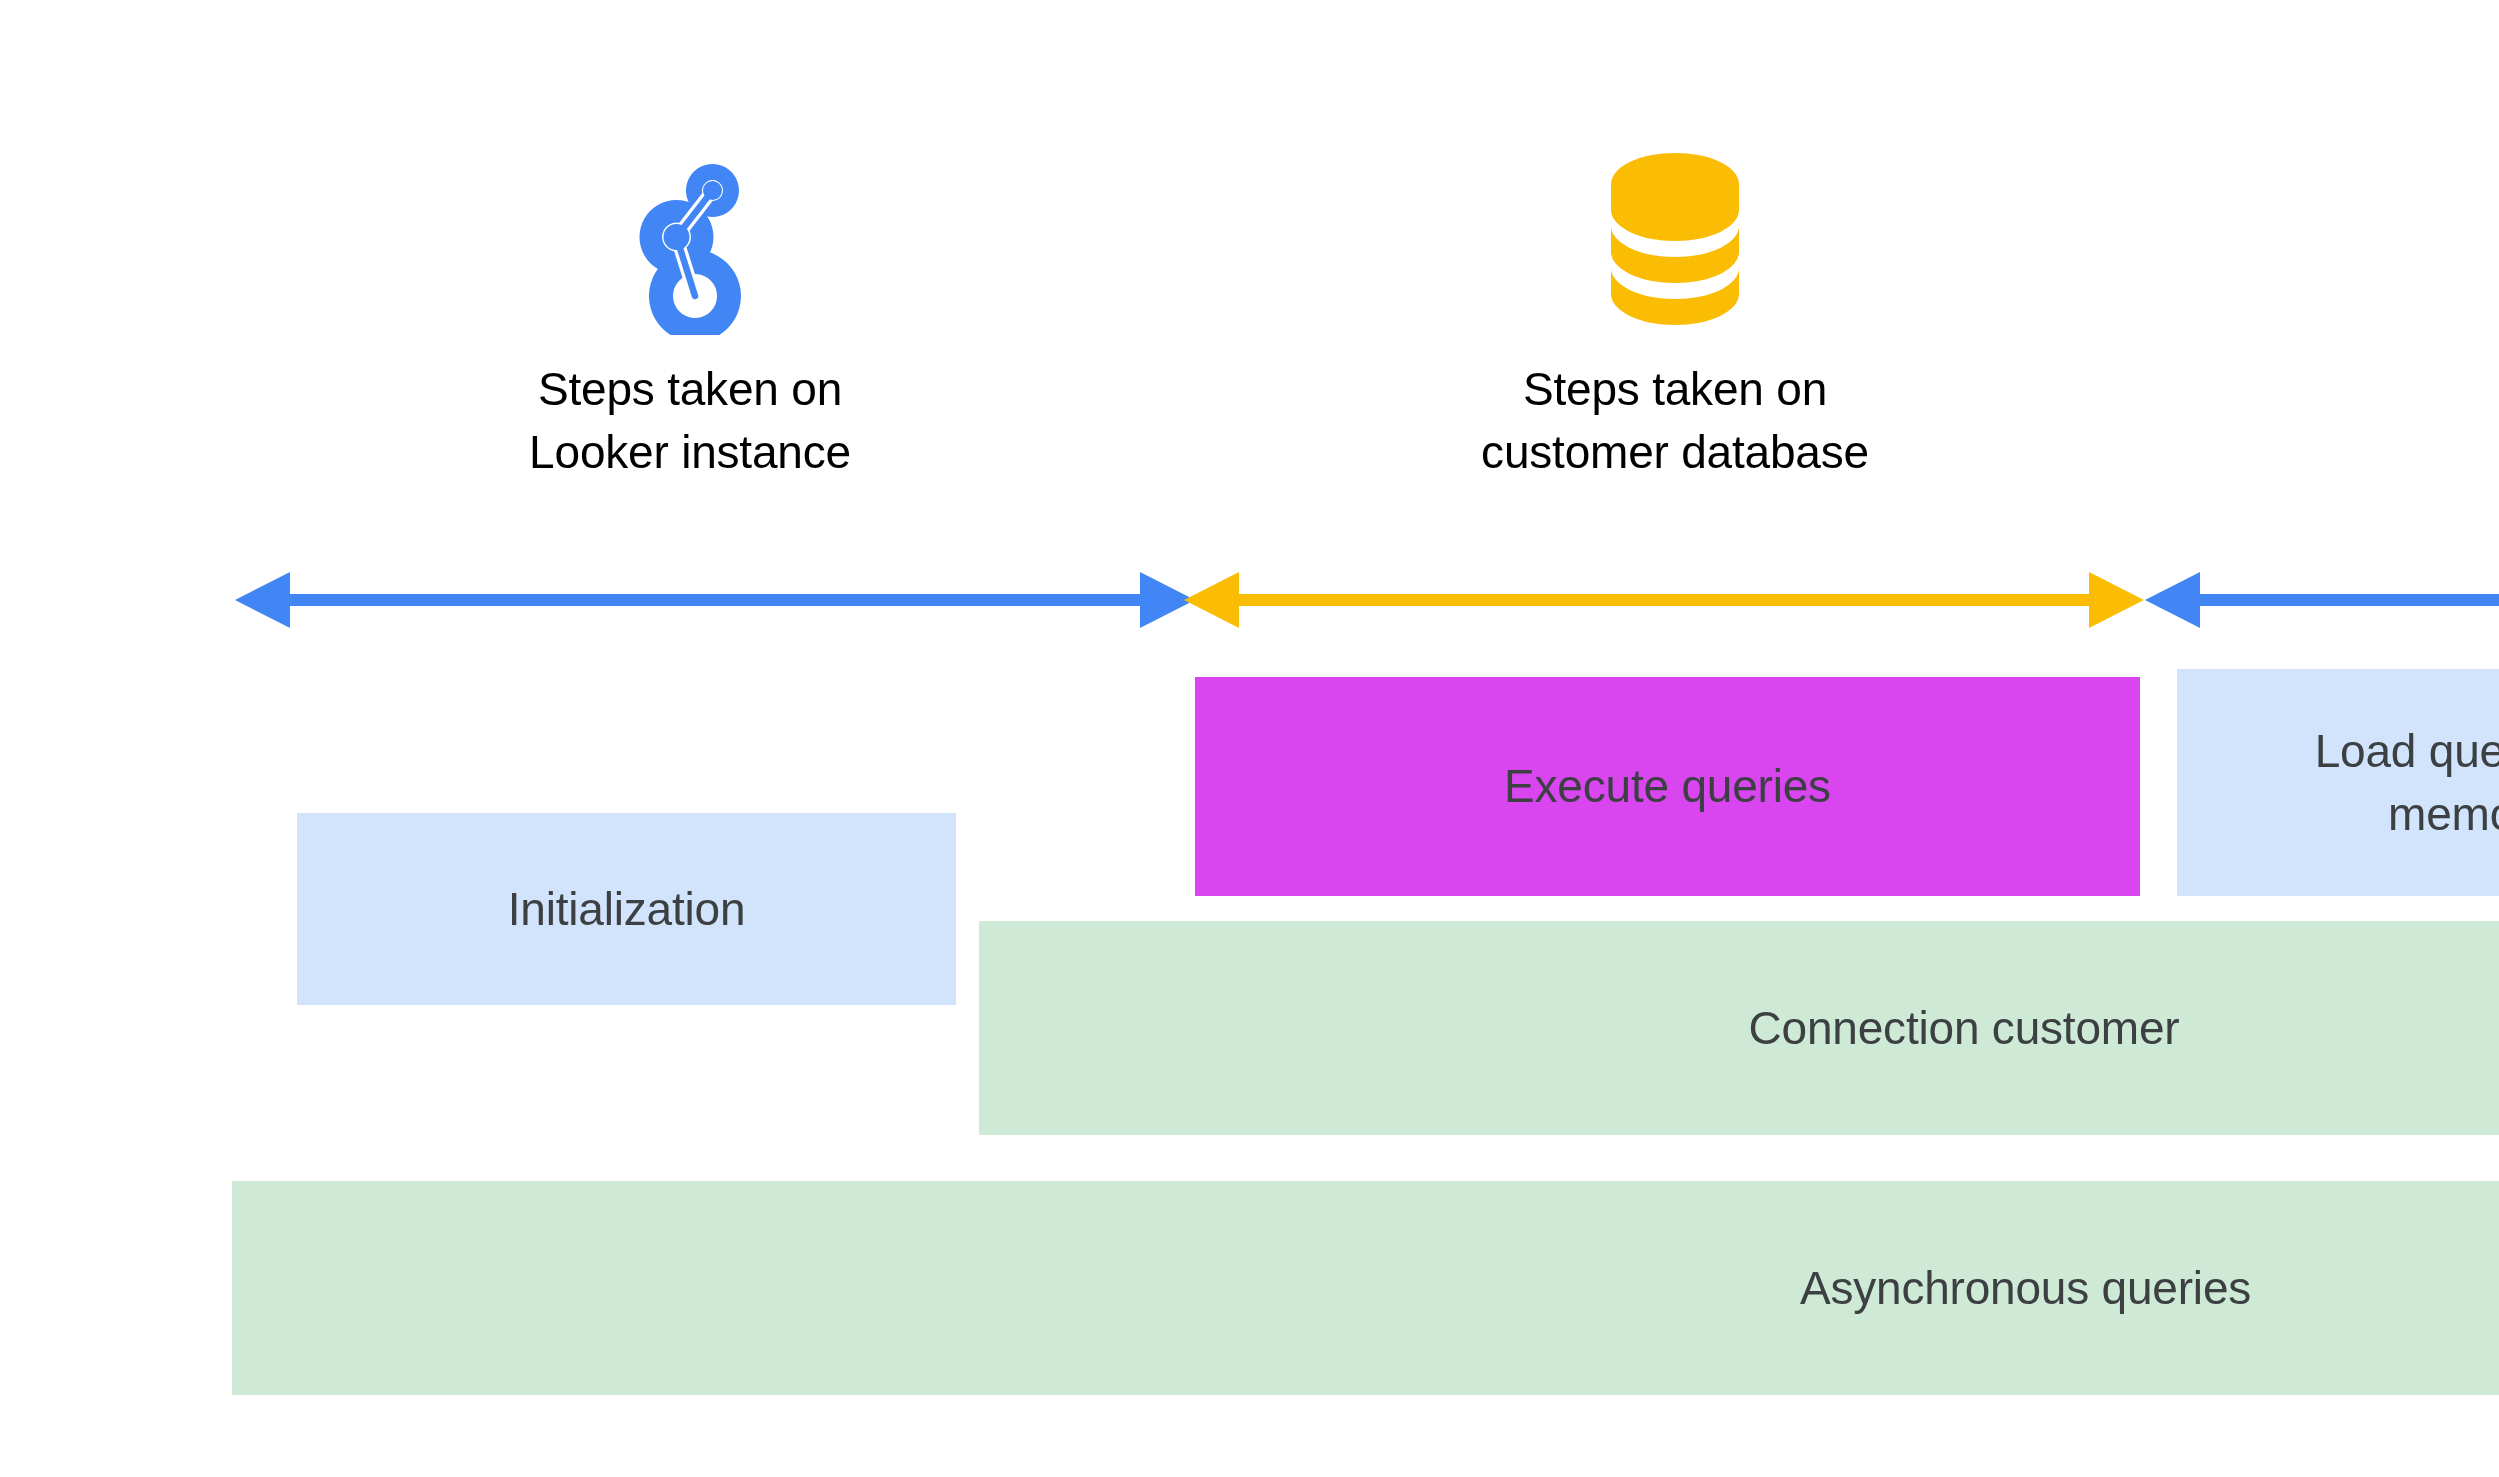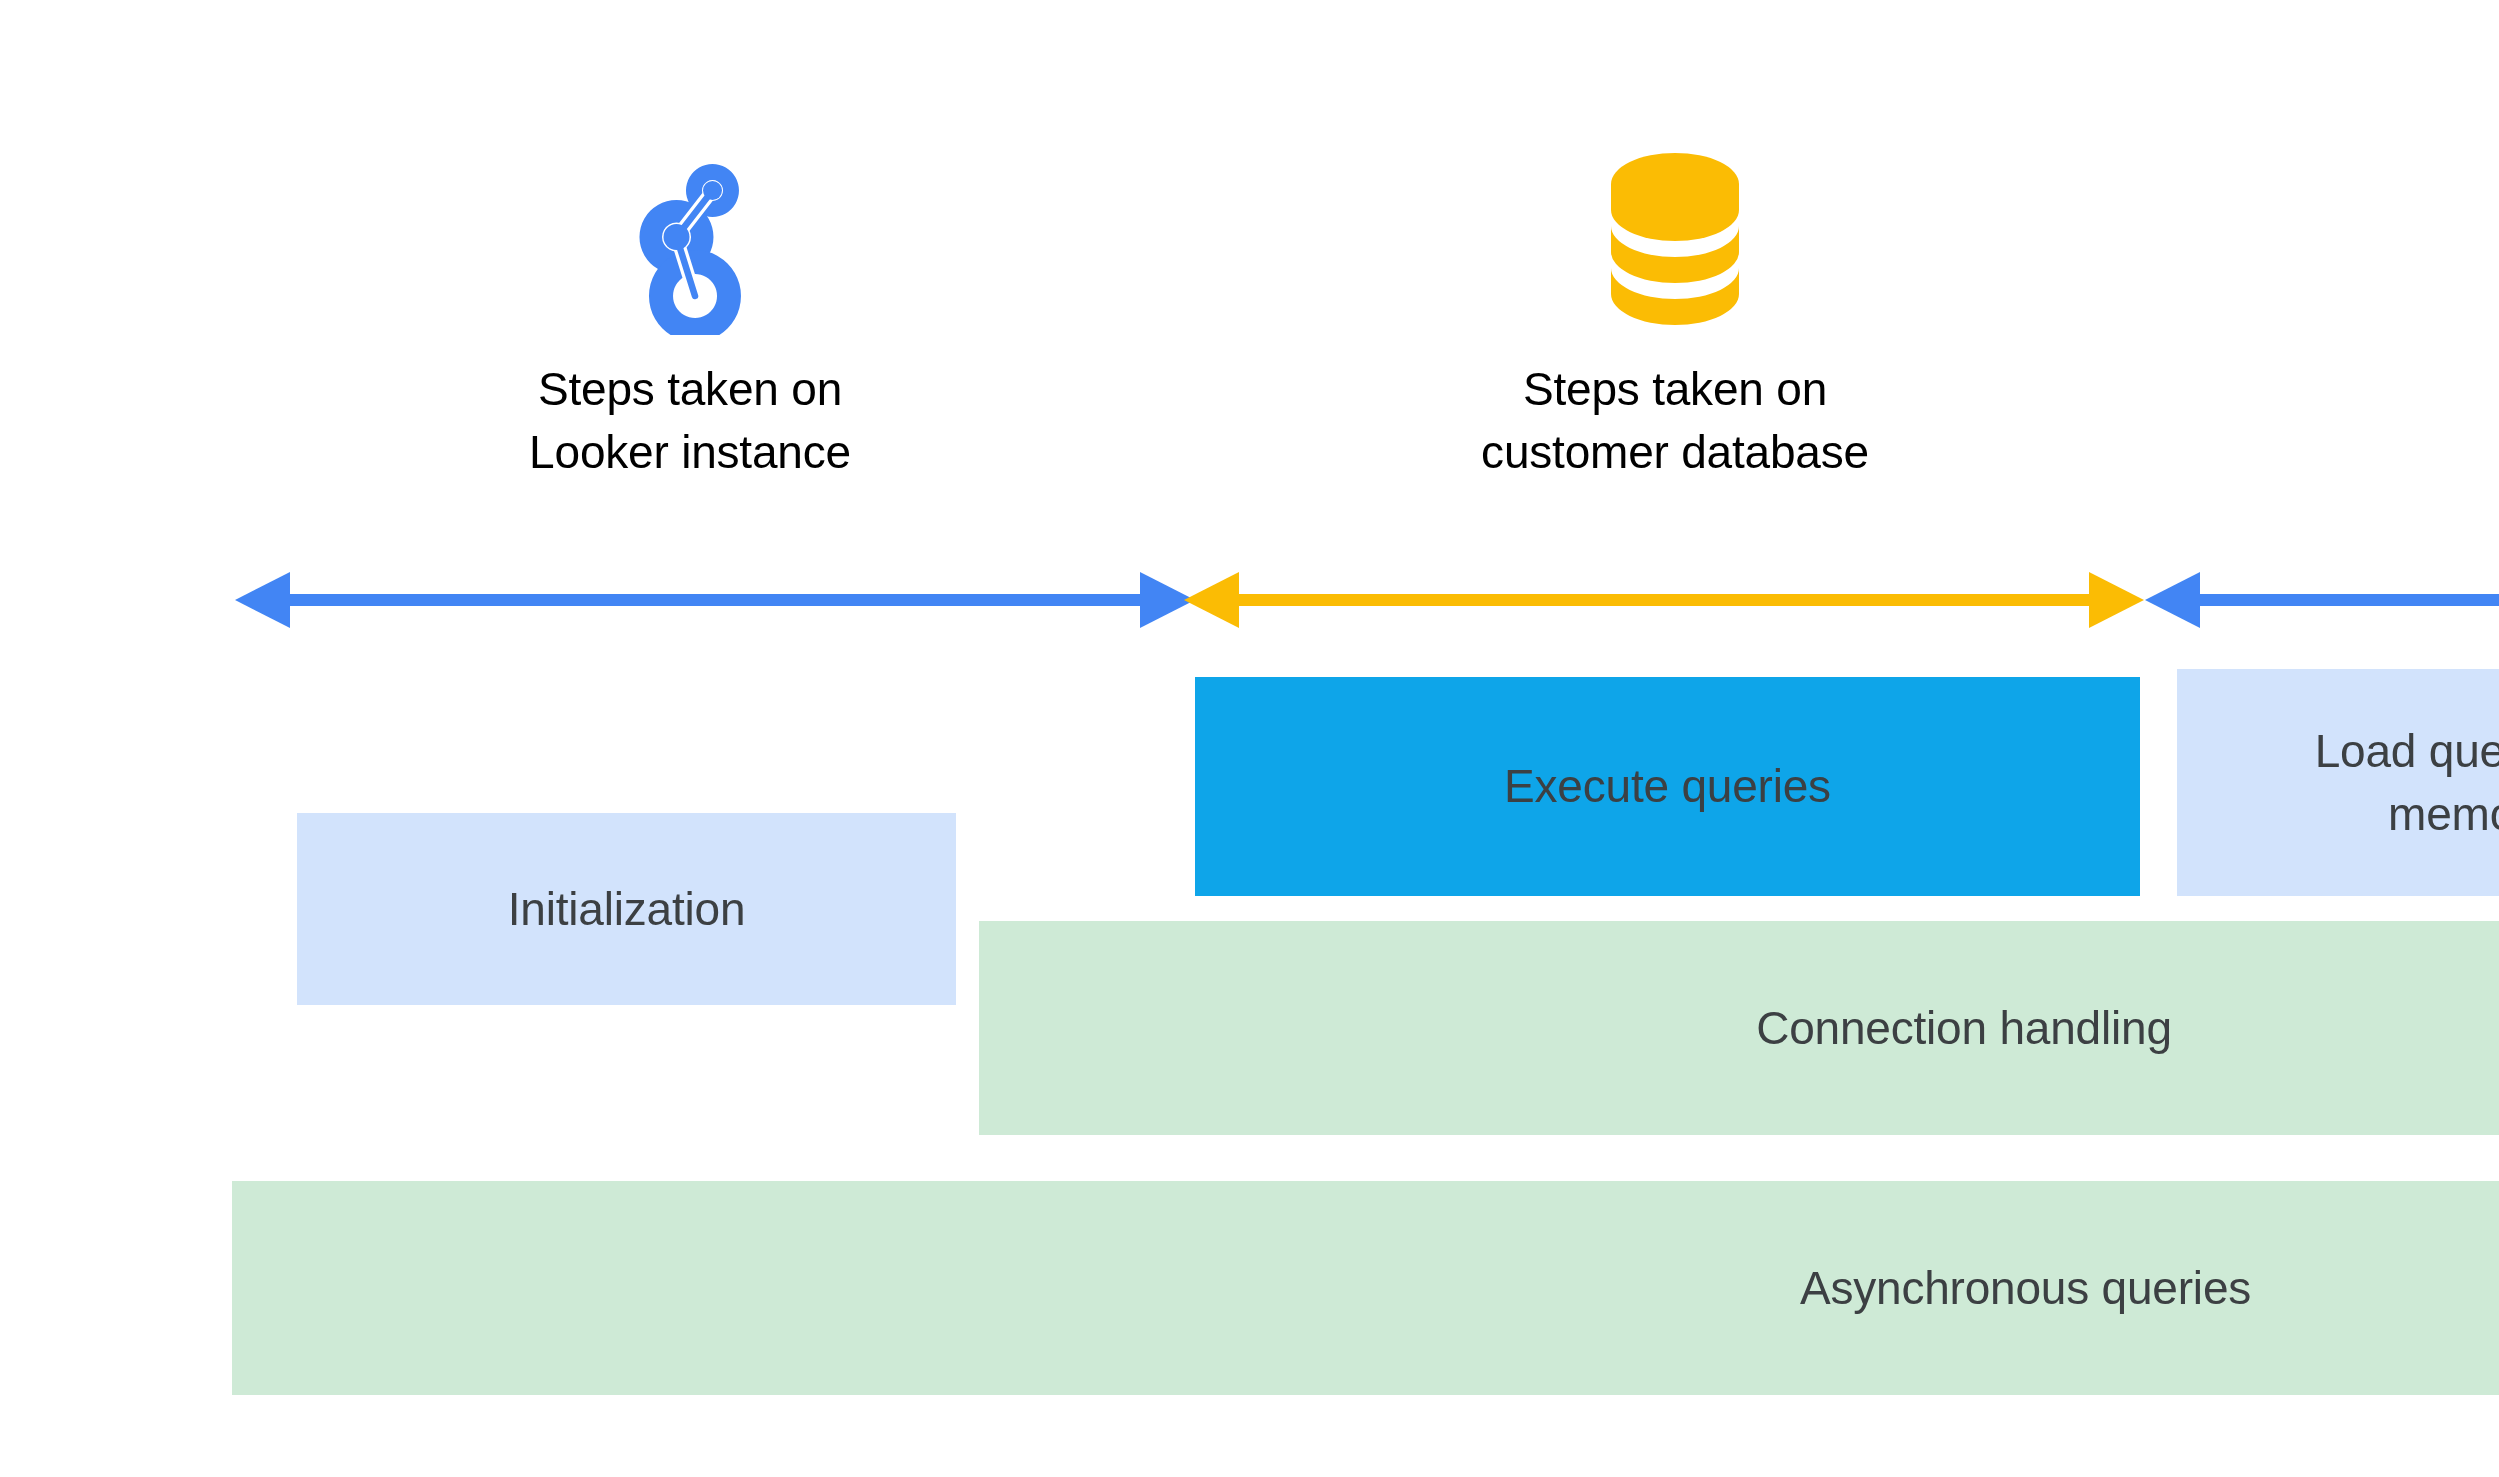--- a/index.html
+++ b/index.html
@@ -63,21 +63,21 @@
     padding: 5px 20px;
   }
   .stage-box .box-label {
     font-size: 46px;
     line-height: 1.36;
     color: #3c4043;
     white-space: pre-line;
     letter-spacing: -0.2px;
   }
   .blue-box   { background: #d2e3fc; }
-  .yellow-box { background: #0ea5e9; }
+  .yellow-box { background: #d946ef; }
   .green-box  { background: #ceead6; }
 </style>
 </head>
 <body>
 
 <div id="stage">
 
   <div class="phase-head" style="left:440px; top:150px; width:500px;">
     <span class="phase-icon">
       <svg width="130" height="185" viewBox="0 0 260 370" aria-hidden="true">
@@ -157,21 +157,21 @@
   <div class="stage-box blue-box" style="left:2177px; top:669px; width:587px; height:227px;">
     <span class="box-label">Load queries in
 memory</span>
   </div>
 
   <div class="stage-box blue-box" style="left:297px; top:804px; width:659px; height:192px;margin-top:9px;">
     <span class="box-label">Initialization</span>
   </div>
 
   <div class="stage-box green-box" style="left:979px; top:921px; width:1970px; height:214px;">
-    <span class="box-label">Connection handling</span>
+    <span class="box-label">Connection customer</span>
   </div>
 
   <div class="stage-box green-box" style="left:232px; top:1181px; width:3587px; height:214px;">
     <span class="box-label">Asynchronous queries</span>
   </div>
 
 </div>
 
 
 </body></html>

